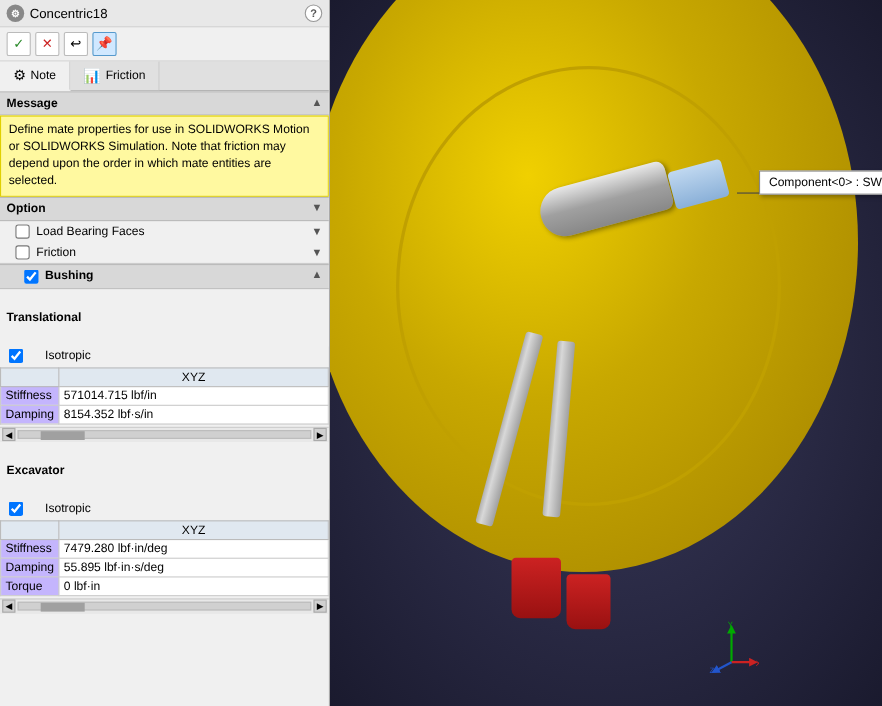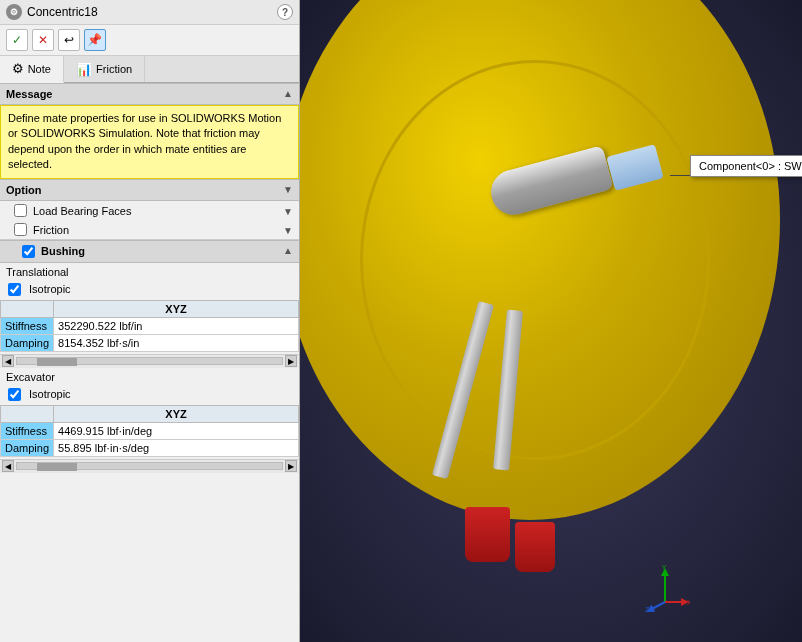--- a/index.html
+++ b/index.html
@@ -125,54 +125,54 @@
       font-size: 11px;
     }
     input[type=checkbox] {
       width: 13px; height: 13px;
       cursor: pointer;
     }
 
     .bushing-section { border-top: 1px solid #ccc; }
 
     .translational-label {
-      padding: 3px 6px;
-      font-size: 11px;
-      font-weight: normal;
+      padding: 20px 6px;
+      font-size: 11px;
+      font-weight: bold;
       background: #f0f0f0;
     }
 
     .iso-row {
       display: flex;
       align-items: center;
-      gap: 8px;
+      gap: 20px;
       padding: 2px 8px;
       font-size: 11px;
     }
 
     .xyz-table {
       width: 100%;
       border-collapse: collapse;
       font-size: 11px;
       margin: 2px 0;
     }
     .xyz-table th {
       background: #e0e8f0;
       border: 1px solid #bbb;
       padding: 2px 4px;
       text-align: center;
-      font-weight: bold;
+      font-weight: normal;
     }
     .xyz-table td {
       border: 1px solid #ccc;
       padding: 2px 4px;
       background: white;
     }
     .xyz-table td:first-child {
-      background: #7dd3fc;
+      background: #c4b5fd;
       font-weight: normal;
       width: 50px;
     }
 
     .scroll-bar-row {
       height: 14px;
       background: #e8e8e8;
       border-top: 1px solid #ccc;
       display: flex;
       align-items: center;
@@ -424,21 +424,21 @@
       <table class="xyz-table">
         <thead>
           <tr>
             <th></th>
             <th>XYZ</th>
           </tr>
         </thead>
         <tbody>
           <tr>
             <td>Stiffness</td>
-            <td>352290.522 lbf/in</td>
+            <td>571014.715 lbf/in</td>
           </tr>
           <tr>
             <td>Damping</td>
             <td>8154.352 lbf·s/in</td>
           </tr>
         </tbody>
       </table>
 
       <div class="scroll-bar-row">
         <div class="scroll-arrow">◀</div>
@@ -457,25 +457,29 @@
       <table class="xyz-table">
         <thead>
           <tr>
             <th></th>
             <th>XYZ</th>
           </tr>
         </thead>
         <tbody>
           <tr>
             <td>Stiffness</td>
-            <td>4469.915 lbf·in/deg</td>
+            <td>7479.280 lbf·in/deg</td>
           </tr>
           <tr>
             <td>Damping</td>
             <td>55.895 lbf·in·s/deg</td>
+          </tr>
+          <tr>
+            <td>Torque</td>
+            <td>0 lbf·in</td>
           </tr>
         </tbody>
       </table>
 
       <div class="scroll-bar-row">
         <div class="scroll-arrow">◀</div>
         <div class="scroll-track">
           <div class="scroll-thumb"></div>
         </div>
         <div class="scroll-arrow">▶</div>

